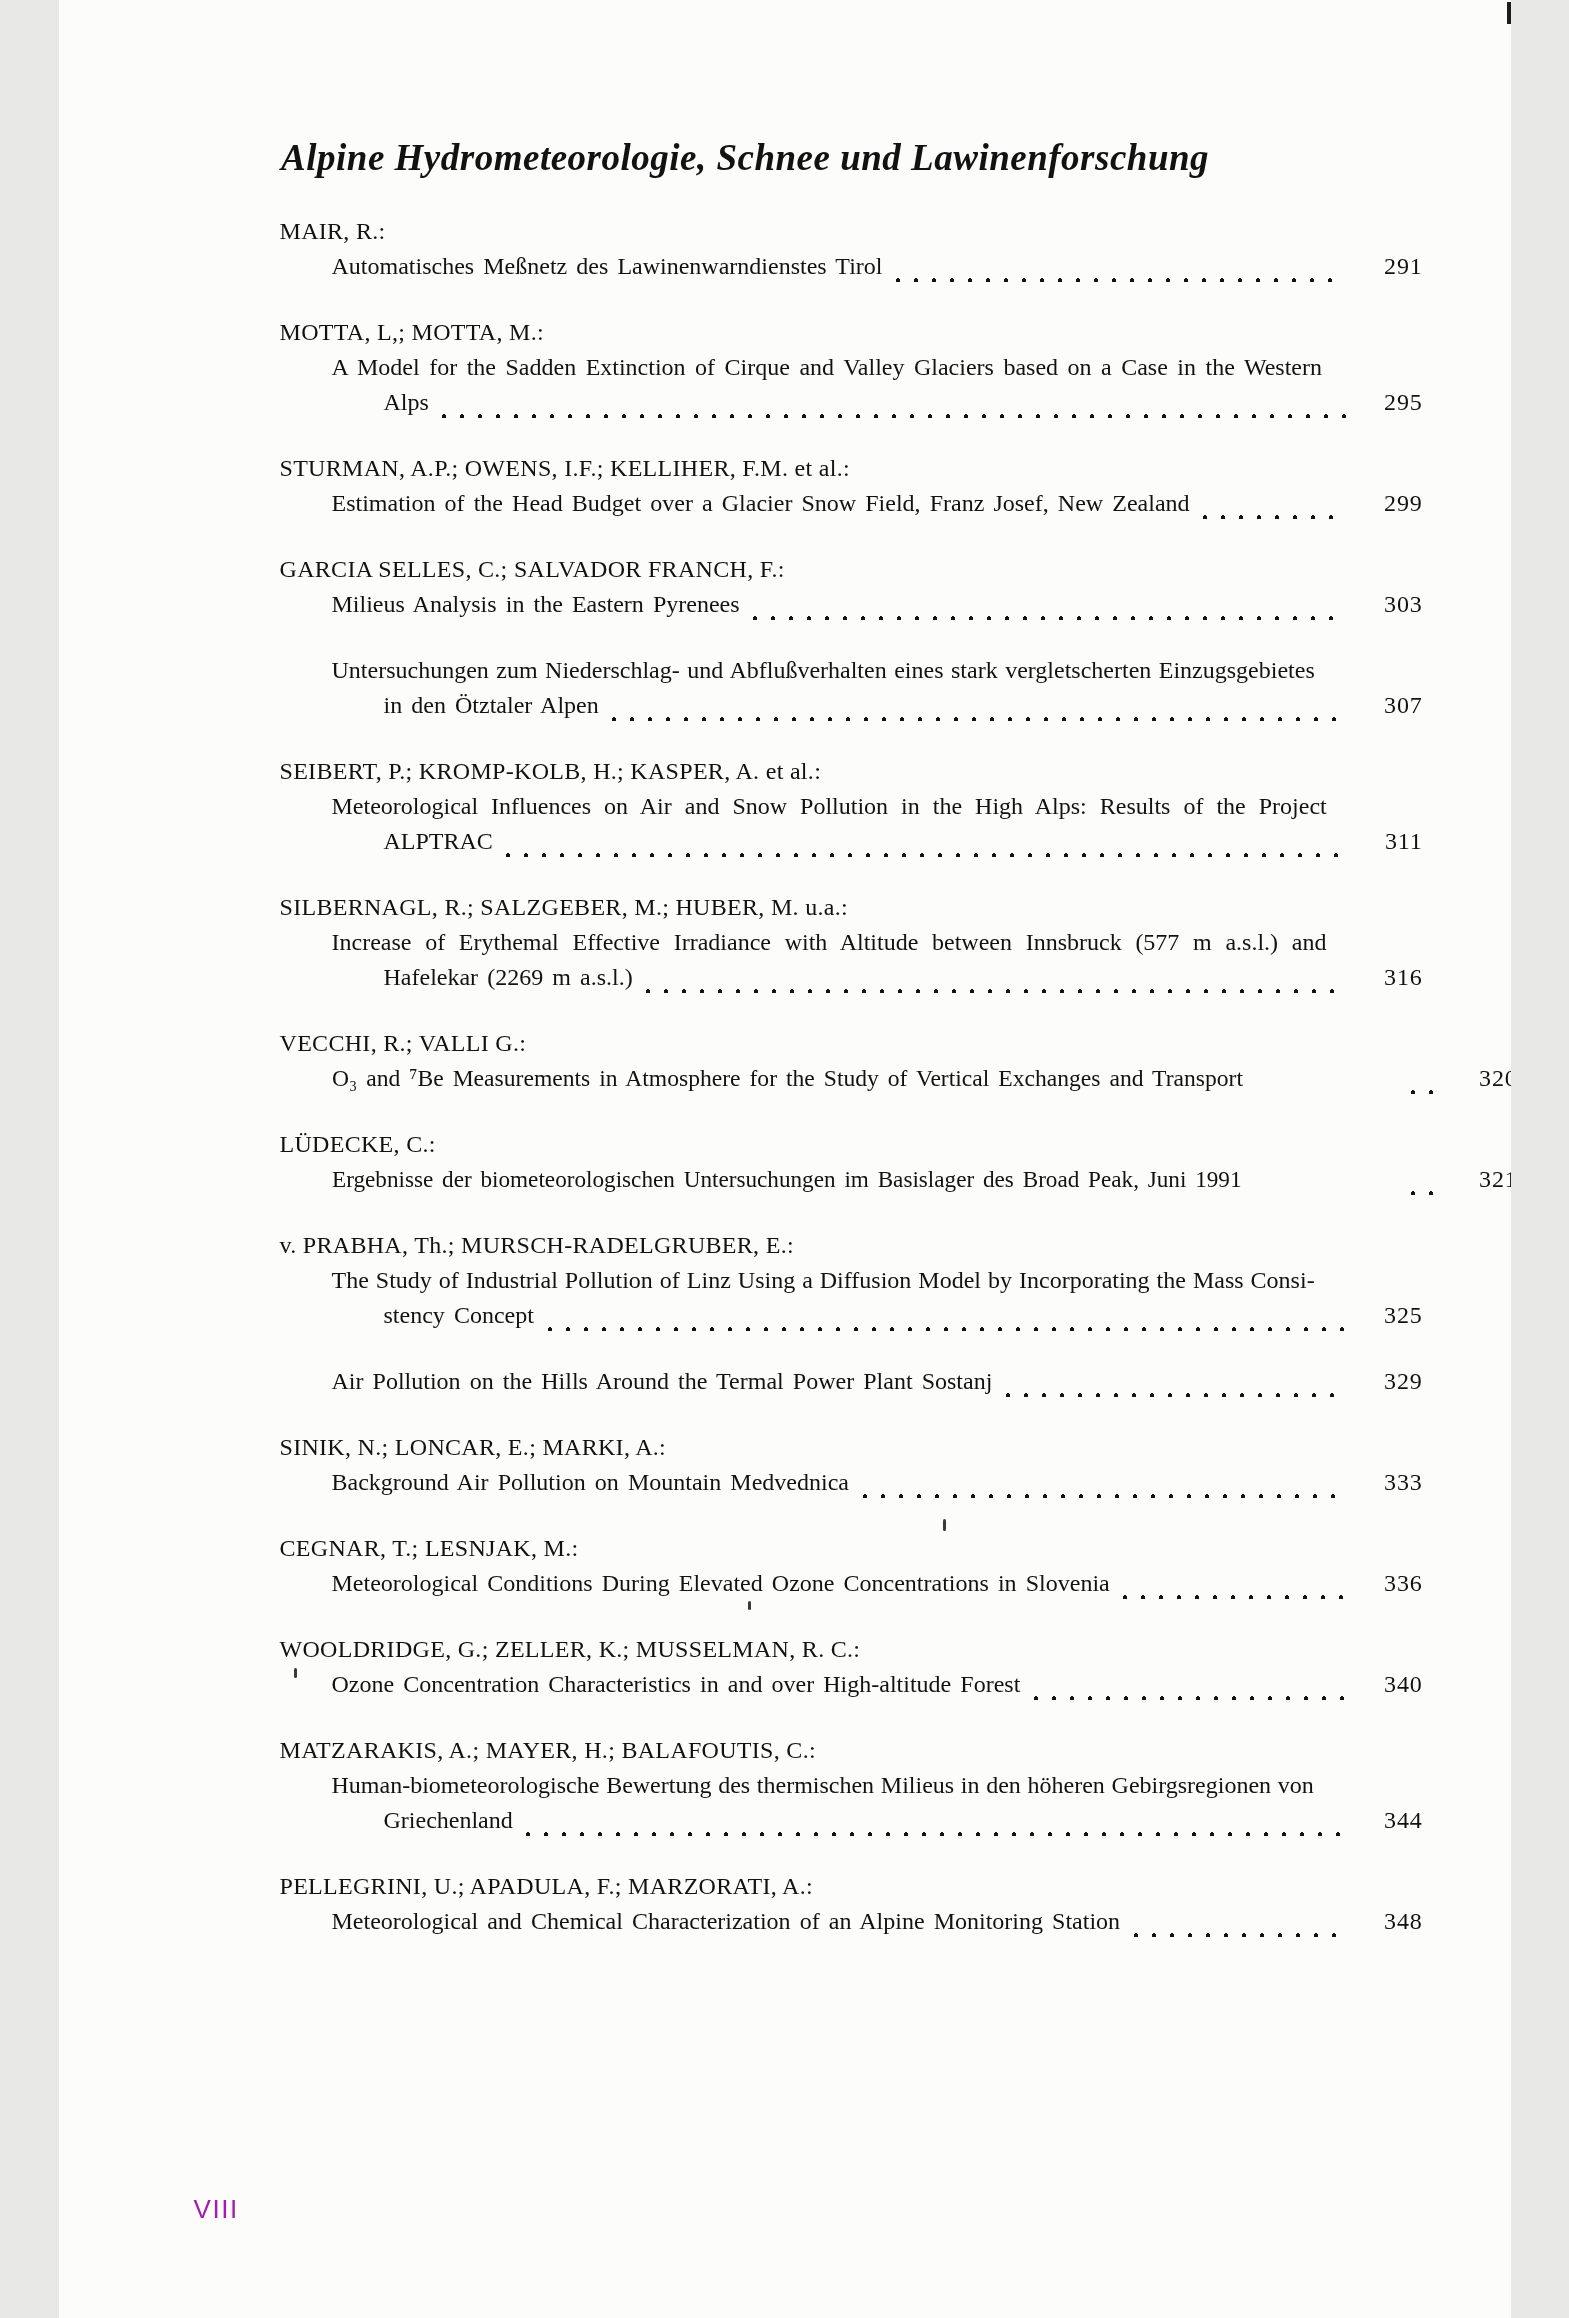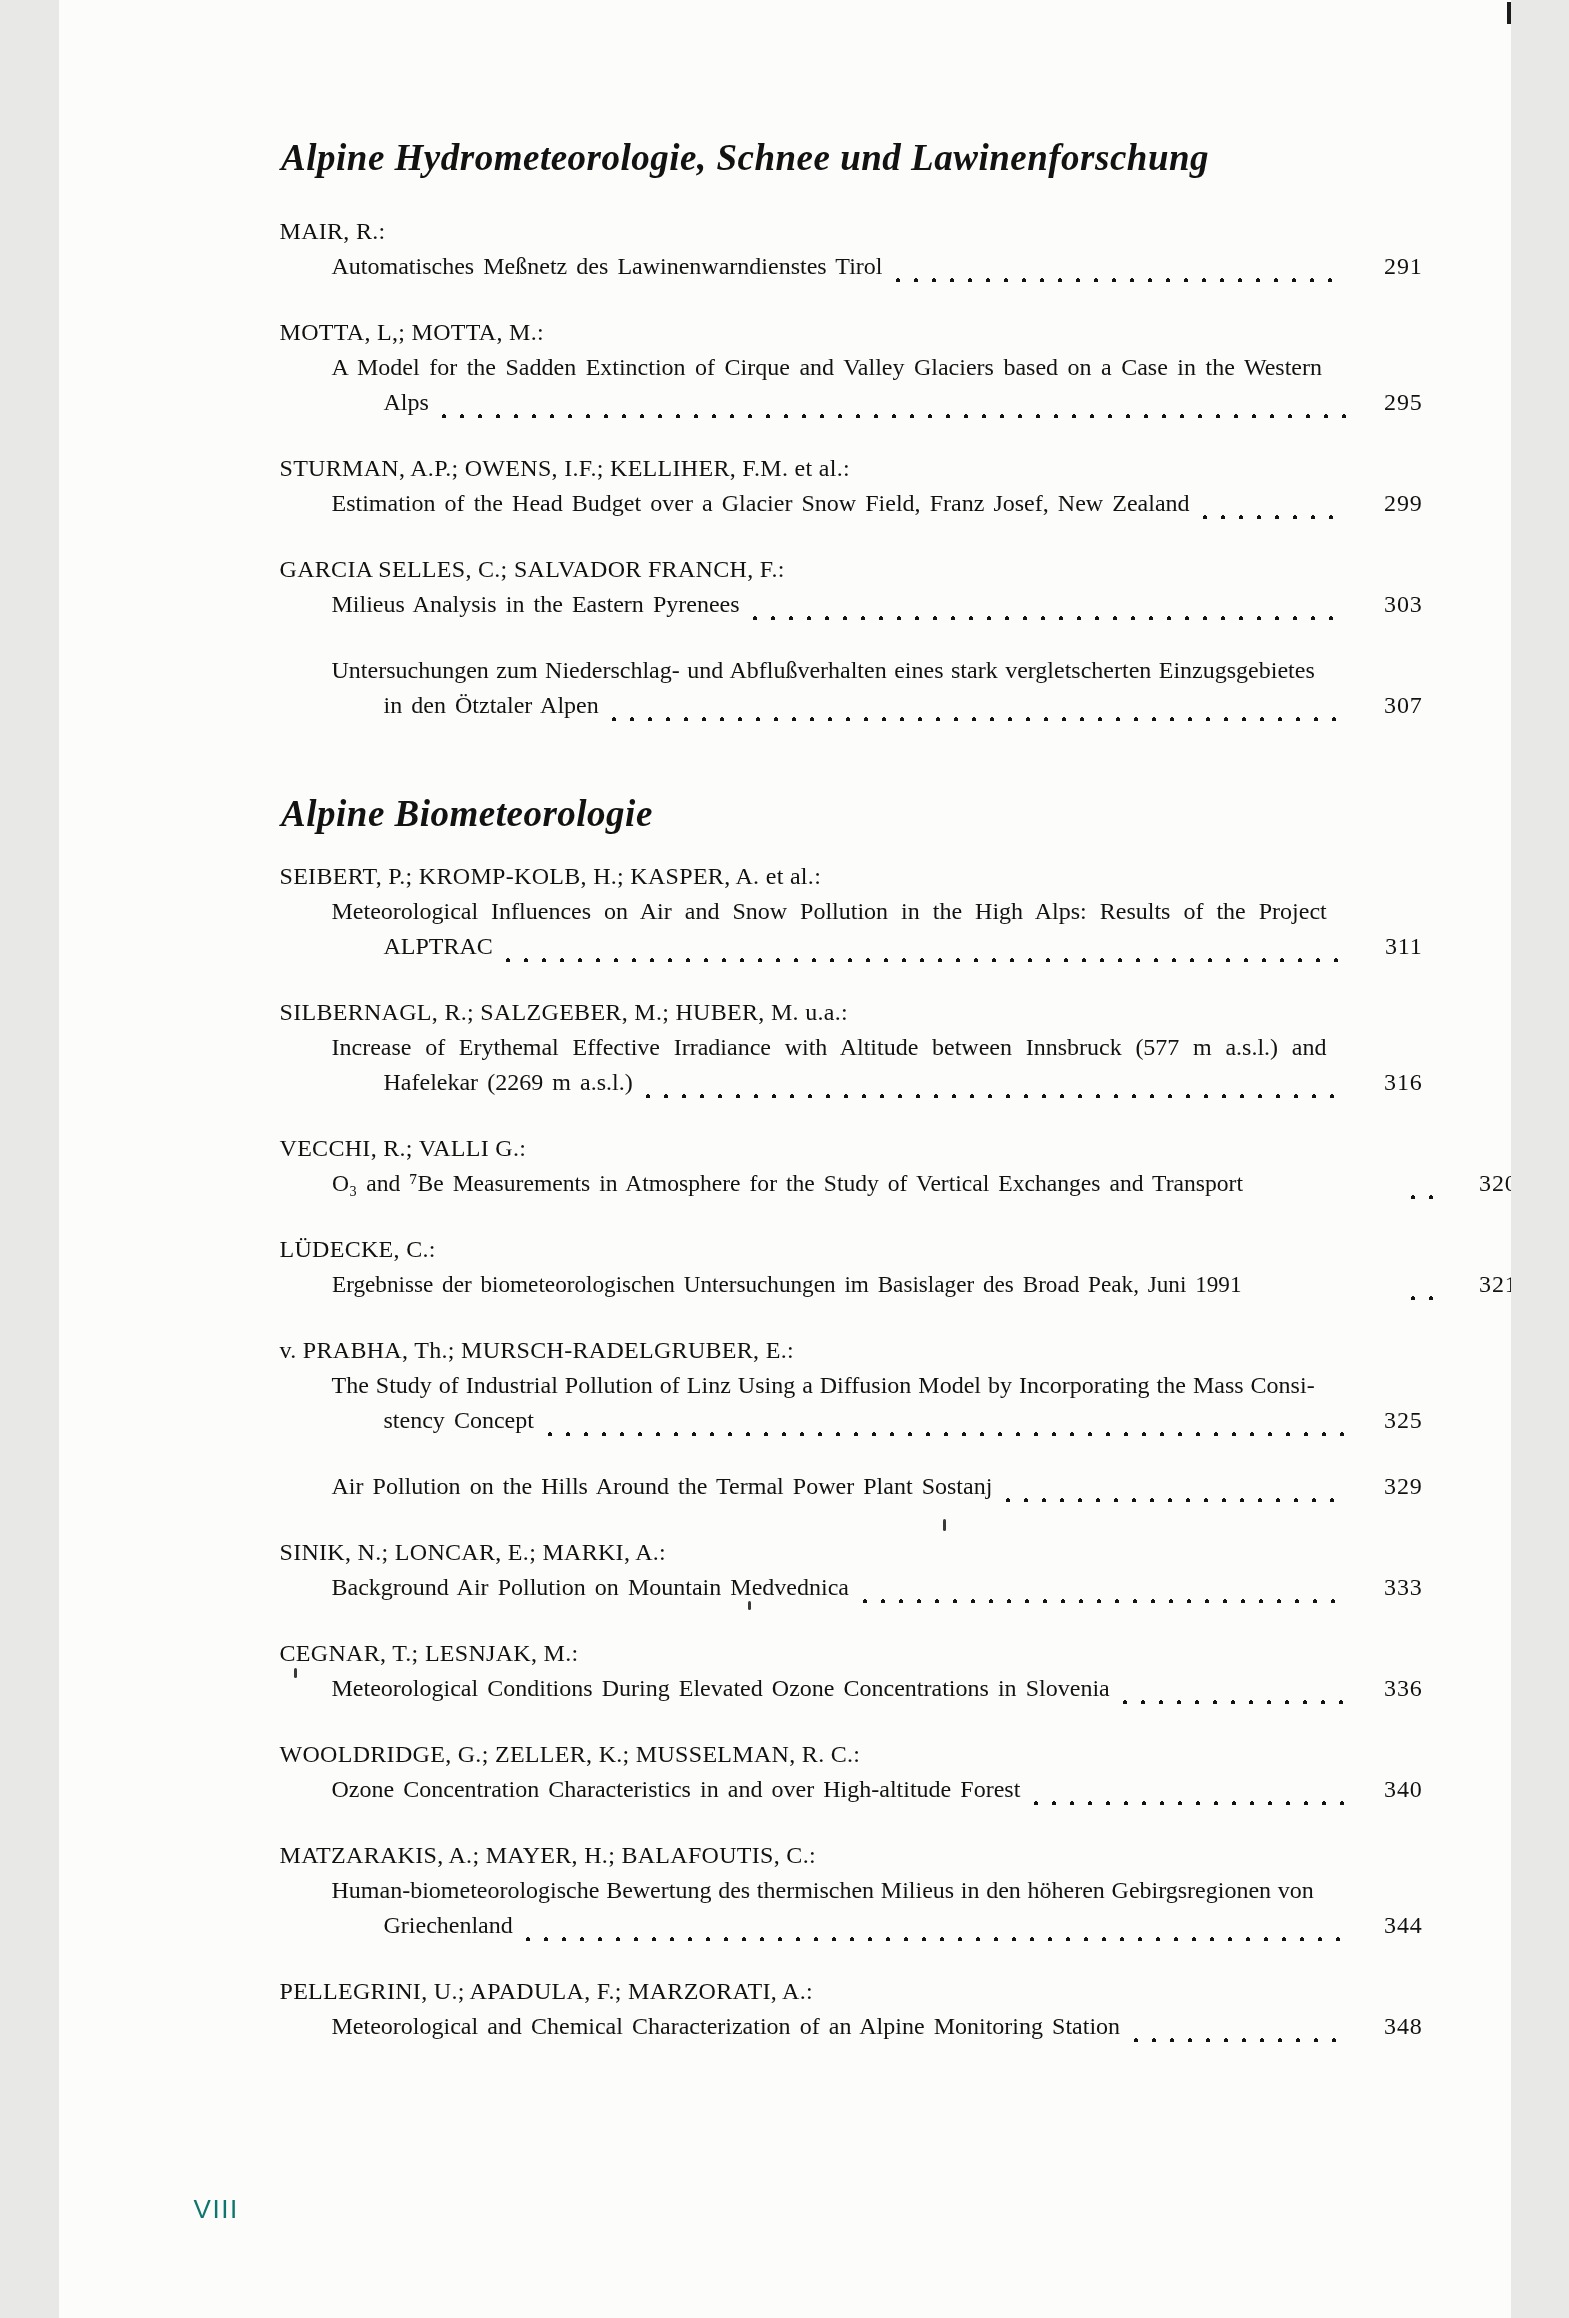--- a/index.html
+++ b/index.html
@@ -51,21 +51,21 @@
     background-repeat: repeat-x;
   }
   .pagenum { flex: 0 0 auto; min-width: 56px; text-align: right; letter-spacing: 0.8px; }
   .folio {
     position: absolute;
     left: 135px;
     top: 2194px;
     font-family: "Liberation Sans", "DejaVu Sans", sans-serif;
     font-size: 26px;
     letter-spacing: 1.6px;
-    color: #0f766e;
+    color: #a21caf;
   }
   .edge-artifact {
     position: absolute;
     right: 0; top: 1.6px;
     width: 3.9px; height: 22px;
     background: #1c1c1c;
   }
   .speck { position: absolute; background: #3a3a3a; border-radius: 1.6px; }
   .speck-1 { left: 884px; top: 1519px; width: 3.1px; height: 11.8px; }
   .speck-2 { left: 235px;  top: 1668px; width: 3.1px; height: 10.2px; }
@@ -132,21 +132,20 @@
   <div class="tline-leader cont">
     <span class="ttext squeeze">in den Ötztaler Alpen</span>
     <span class="leader"></span>
     <span class="pagenum">307</span>
   </div>
 </div>
   </div>
 </section>
 
   <section class="toc-section">
-    <h2 class="section-heading">Alpine Biometeorologie</h2>
 
   <div class="entry">
     <div class="authors">SEIBERT, P.; KROMP-KOLB, H.; KASPER, A. et al.:</div>
     <div class="title">
   <div class="tline-full"><span class="squeeze" style="word-spacing: 7px;">Meteorological Influences on Air and Snow Pollution in the High Alps: Results of the Project</span></div>
 
   <div class="tline-leader cont">
     <span class="ttext squeeze">ALPTRAC</span>
     <span class="leader"></span>
     <span class="pagenum">311</span>

